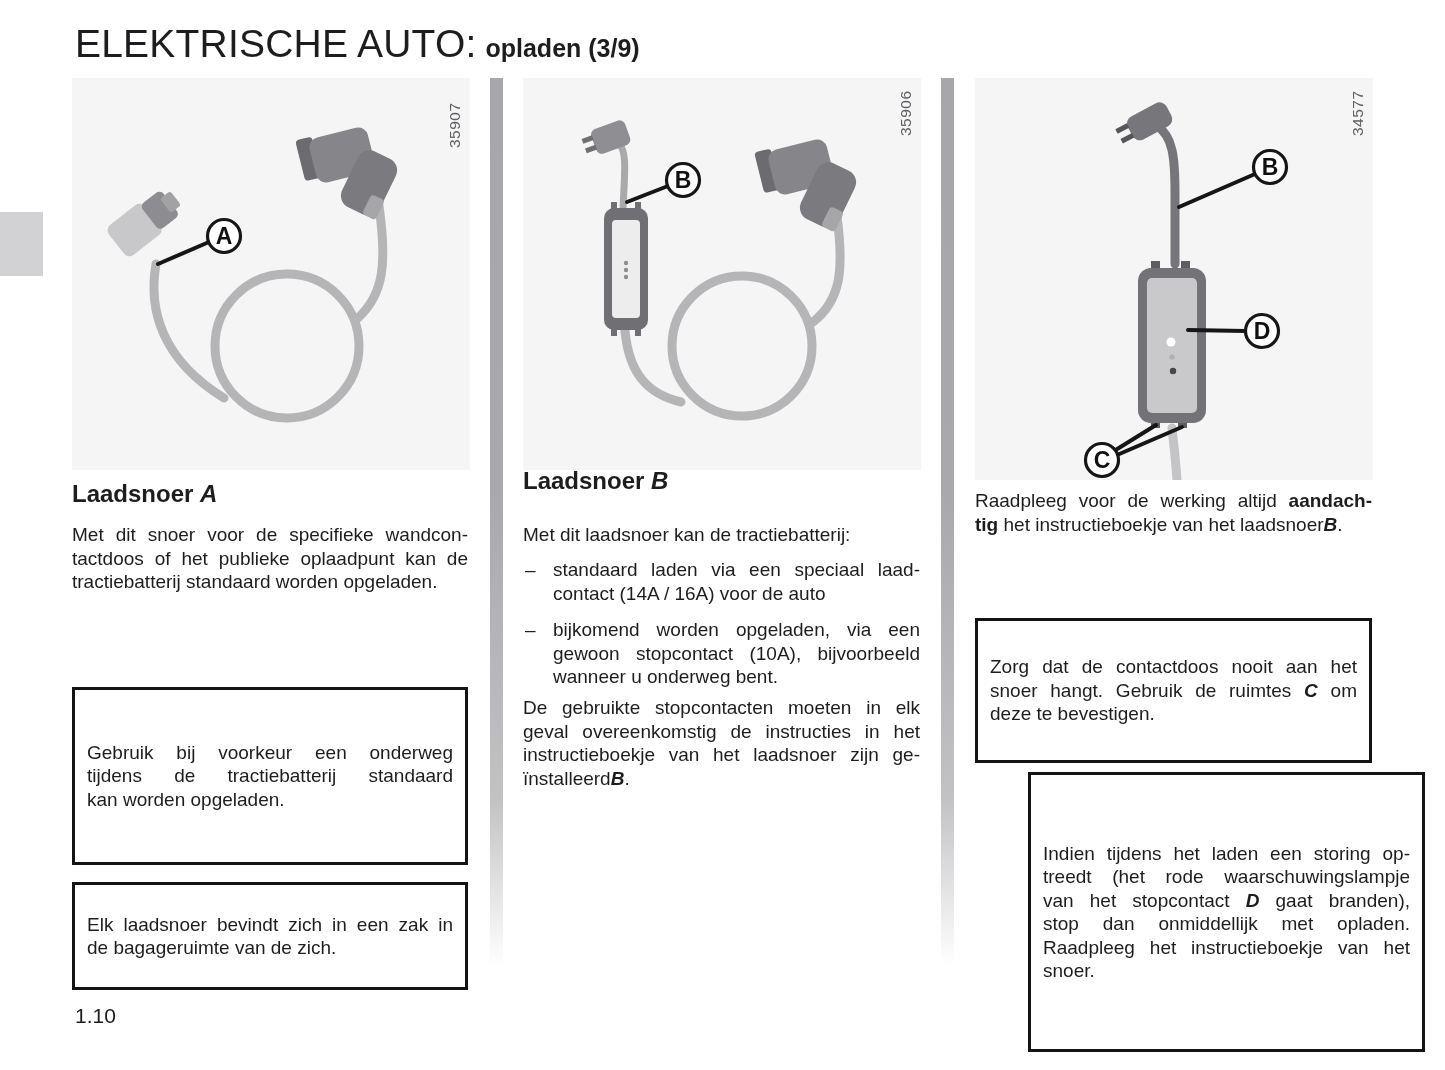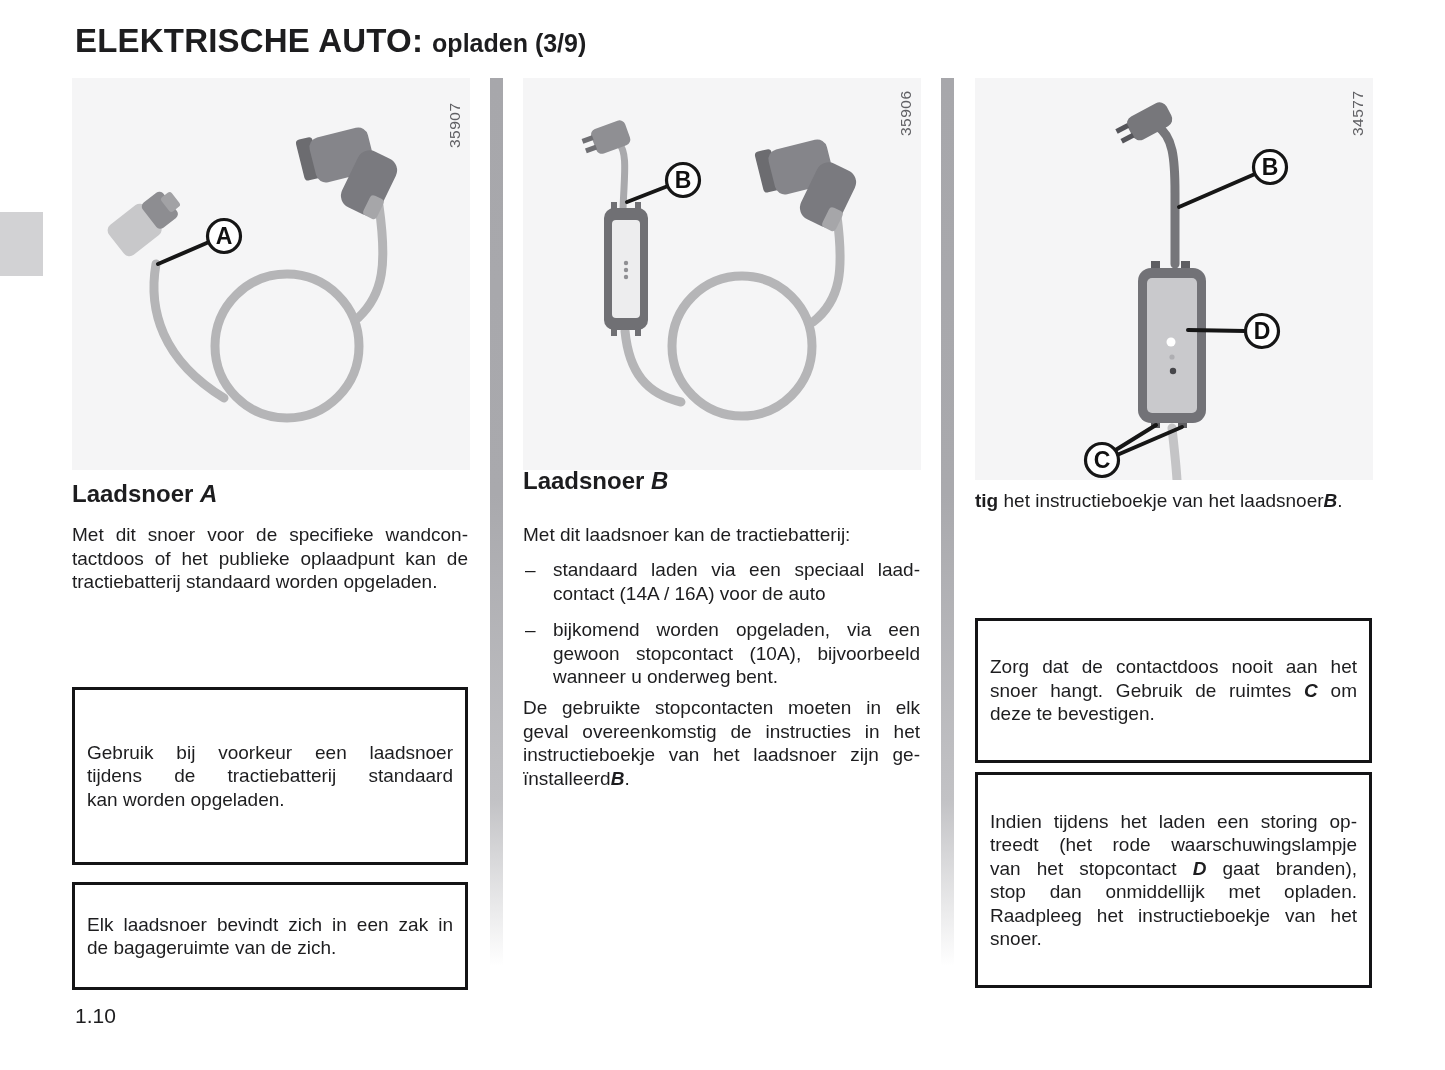--- a/index.html
+++ b/index.html
@@ -6,21 +6,21 @@
   body{
     width:1445px;height:1070px;position:relative;overflow:hidden;
     background:#ffffff;
     font-family:"Liberation Sans","DejaVu Sans",sans-serif;
     color:#1d1d1f;
   }
   .abs{position:absolute;}
 
   
   .title{left:75px;top:22px;white-space:nowrap;}
-  .title .t-main{font-size:33px;font-weight:700;letter-spacing:.2px;}
+  .title .t-main{font-size:39px;font-weight:400;letter-spacing:.2px;}
   .title .t-sub{font-size:25px;font-weight:700;margin-left:9px;}
 
   
   .side-tab{left:0;top:212px;width:43px;height:64px;background:#d2d2d4;}
 
   
   .vbar{top:78px;width:13px;height:925px;
     background:linear-gradient(to bottom,#a7a7ab 0%,#a9a9ad 45%,#c2c2c5 78%,rgba(255,255,255,0) 96%);}
   .vbar1{left:490px;}
   .vbar2{left:941px;}
@@ -59,21 +59,21 @@
   .col2-heading{left:523px;top:467px;width:397px;}
   .col2-intro{left:523px;top:523px;width:397px;}
   .bullet{width:397px;padding-left:30px;box-sizing:border-box;}
   .bullet .dash{position:absolute;left:2px;top:0;}
   .bullet1{left:523px;top:558px;}
   .bullet2{left:523px;top:618px;}
   .col2-para2{left:523px;top:696px;width:397px;}
 
   .col3-para{left:975px;top:489px;width:397px;}
   .box-c3-1{left:975px;top:618px;width:397px;height:145px;}
-  .box-c3-2{left:975px;top:772px;width:397px;height:216px;}
+  .box-c3-2{left:1028px;top:772px;width:397px;height:280px;}
 
   .page-number{left:75px;top:1004px;font-size:21px;}
 </style>
 </head>
 <body>
 
 <div class="abs title">
   <span class="t-main">ELEKTRISCHE AUTO:</span><span class="t-sub">opladen (3/9)</span>
 </div>
 
@@ -177,21 +177,21 @@
 <div class="abs heading col1-heading">
   <span>Laadsnoer </span><span class="it">A</span>
 </div>
 <div class="abs body-block col1-para rich">
     <div class="tline"><span>Met dit snoer voor de specifieke wandcon-</span></div>
     <div class="tline"><span>tactdoos of het publieke oplaadpunt kan de</span></div>
     <div class="tline tlast"><span>tractiebatterij standaard worden opgeladen.</span></div>
   </div>
 <div class="abs box box-c1-1 body-block">
   <div class="rich">
-      <div class="tline"><span>Gebruik bij voorkeur een laadsnoer</span></div>
+      <div class="tline"><span>Gebruik bij voorkeur een onderweg</span></div>
       <div class="tline"><span>tijdens de tractiebatterij standaard</span></div>
       <div class="tline tlast"><span>kan worden opgeladen.</span></div>
     </div>
 </div>
 <div class="abs box box-c1-2 body-block">
   <div class="rich">
       <div class="tline"><span>Elk laadsnoer bevindt zich in een zak in</span></div>
       <div class="tline tlast"><span>de bagageruimte van de zich.</span></div>
     </div>
 </div>
@@ -216,20 +216,21 @@
     </div>
 </div>
 <div class="abs body-block col2-para2 rich">
     <div class="tline"><span>De gebruikte stopcontacten moeten in elk</span></div>
     <div class="tline"><span>geval overeenkomstig de instructies in het</span></div>
     <div class="tline"><span>instructieboekje van het laadsnoer zijn ge-</span></div>
     <div class="tline tlast"><span>ïnstalleerd</span><span class="b i">B</span><span>.</span></div>
   </div>
 
 <div class="abs body-block col3-para rich">
+    <div class="tline"><span>Raadpleeg voor de werking altijd </span><span class="b">aandach-</span></div>
     <div class="tline tlast"><span class="b">tig</span><span> het instructieboekje van het laadsnoer</span><span class="b i">B</span><span>.</span></div>
   </div>
 <div class="abs box box-c3-1 body-block">
   <div class="rich">
       <div class="tline"><span>Zorg dat de contactdoos nooit aan het</span></div>
       <div class="tline"><span>snoer hangt. Gebruik de ruimtes </span><span class="b i">C</span><span> om</span></div>
       <div class="tline tlast"><span>deze te bevestigen.</span></div>
     </div>
 </div>
 <div class="abs box box-c3-2 body-block">

